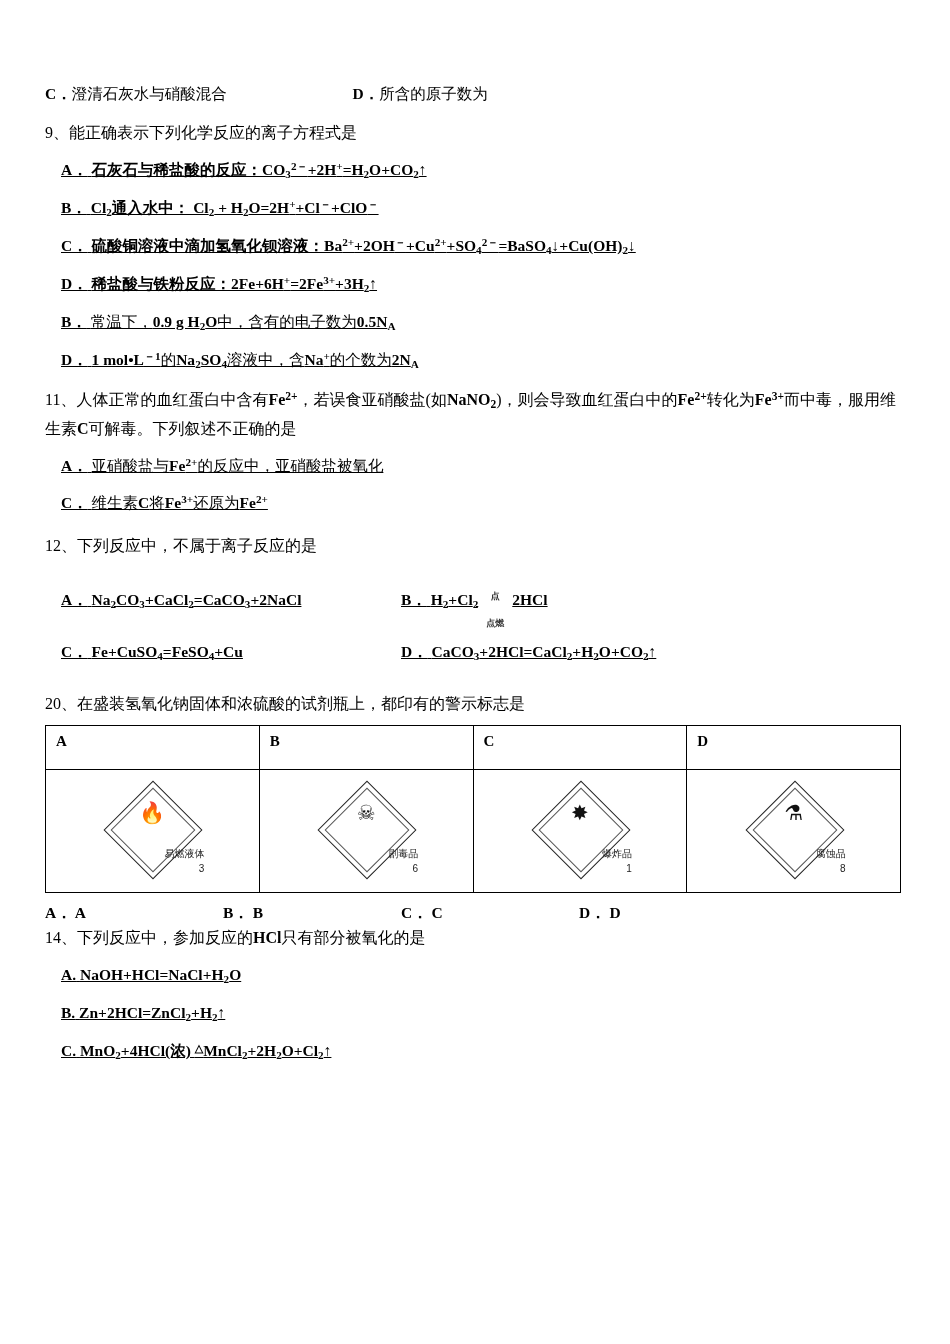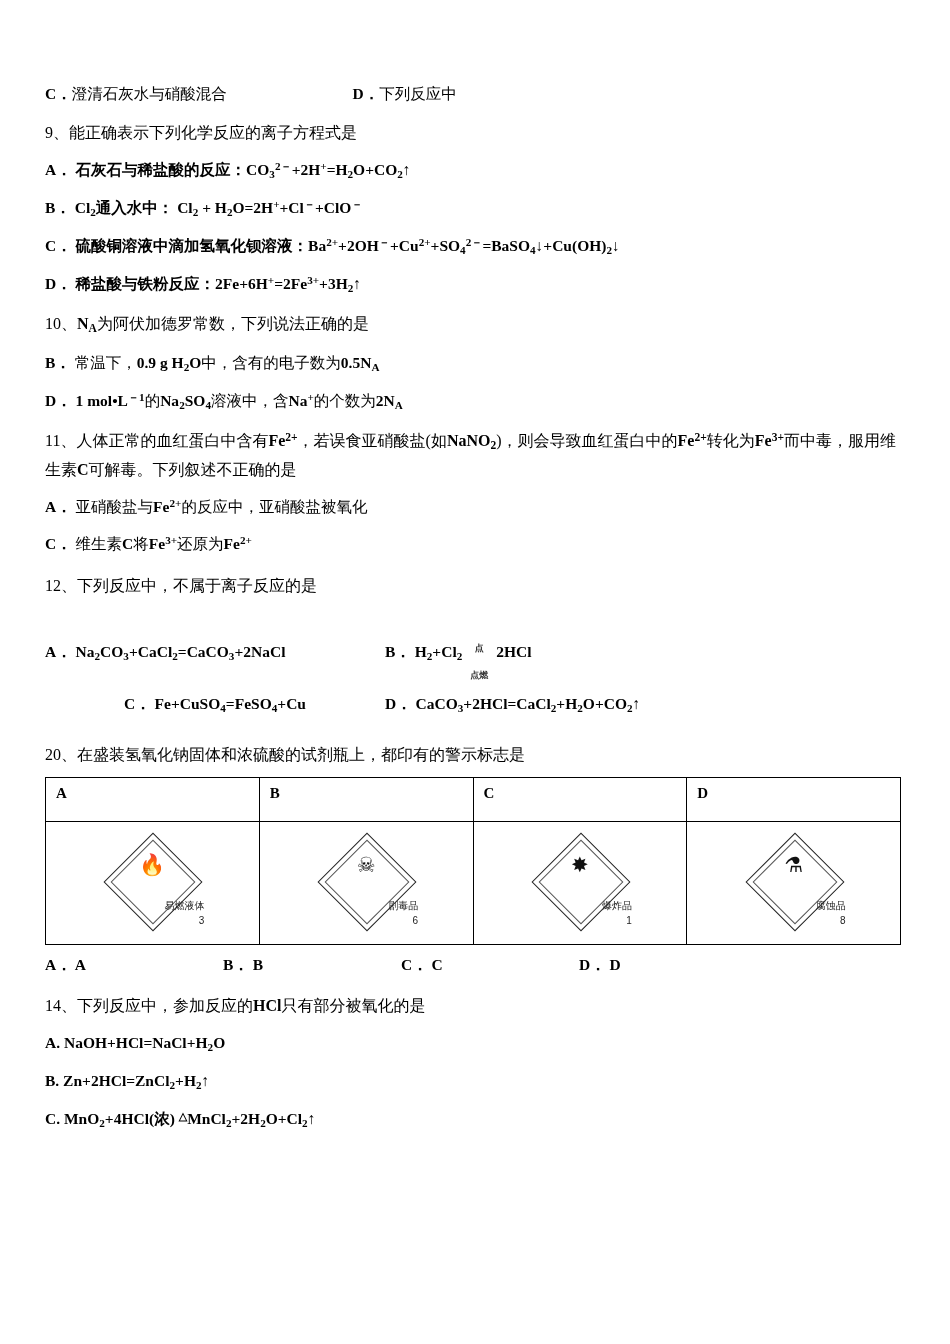--- a/index.html
+++ b/index.html
@@ -37,21 +37,22 @@
     font-size: 16px;
     line-height: 1.7;
     margin: 0 0 12px 0;
   }
   .bold {
     font-weight: bold;
   }
   .opt {
     font-size: 15.5px;
     line-height: 1.6;
-    margin: 0 0 12px 0;
+    margin: 0 0 12px 16px;
+    text-decoration: underline;
   }
   .opt .lab {
     font-weight: bold;
   }
   .two-col {
     display: flex;
   }
   .two-col > div:first-child {
     width: 340px;
   }
@@ -130,21 +131,20 @@
     right: 0;
     top: 26px;
     text-align: center;
     font-size: 21px;
     line-height: 1;
     color: #111;
   }
   .ansrow {
     font-size: 15.5px;
     display: flex;
-    margin-bottom: 16px;
   }
   .ansrow > span {
     width: 178px;
     font-weight: bold;
   }
   .eqline {
     position: relative;
     display: inline-block;
   }
   .cond {
@@ -167,21 +167,21 @@
 </style>
 </head>
 <body>
 
 <div class="page">
   <div class="content">
 
     <div class="line">
       <span class="bold">C．</span><span>澄清石灰水与硝酸混合</span>
       <span style="display:inline-block;width:118px"></span>
-      <span class="bold">D．</span><span>下列反应中</span>
+      <span class="bold">D．</span><span>所含的原子数为</span>
     </div>
 
     <div class="q-stem">
       <span>9、</span><span>能正确表示下列化学反应的离子方程式是</span>
     </div>
     <div class="opt">
       <span class="lab">A．</span>
       <span class="bold">石灰石与稀盐酸的反应：CO<sub>3</sub><sup>2－</sup>+2H<sup>+</sup>=H<sub>2</sub>O+CO<sub>2</sub>↑</span>
     </div>
     <div class="opt">
@@ -190,23 +190,20 @@
     </div>
     <div class="opt">
       <span class="lab">C．</span>
       <span class="bold">硫酸铜溶液中滴加氢氧化钡溶液：Ba<sup>2+</sup>+2OH<sup>－</sup>+Cu<sup>2+</sup>+SO<sub>4</sub><sup>2－</sup>=BaSO<sub>4</sub>↓+Cu(OH)<sub>2</sub>↓</span>
     </div>
     <div class="opt">
       <span class="lab">D．</span>
       <span class="bold">稀盐酸与铁粉反应：2Fe+6H<sup>+</sup>=2Fe<sup>3+</sup>+3H<sub>2</sub>↑</span>
     </div>
 
-    <div class="q-stem">
-      <span>10、</span><span class="bold">N<sub>A</sub></span>为阿伏加德罗常数，下列说法正确的是
-    </div>
     <div class="opt">
       <span class="lab">B．</span>
       <span>常温下，<span class="bold">0.9 g H<sub>2</sub>O</span>中，含有的电子数为<span class="bold">0.5N<sub>A</sub></span></span>
     </div>
     <div class="opt">
       <span class="lab">D．</span>
       <span><span class="bold">1 mol•L<sup>－1</sup></span>的<span class="bold">Na<sub>2</sub>SO<sub>4</sub></span>溶液中，含<span class="bold">Na<sup>+</sup></span>的个数为<span class="bold">2N<sub>A</sub></span></span>
     </div>
 
     <div class="q-stem" style="white-space:normal;">
@@ -214,37 +211,37 @@
     </div>
     <div class="opt">
       <span class="lab">A．</span>
       <span>亚硝酸盐与<span class="bold">Fe<sup>2+</sup></span>的反应中，亚硝酸盐被氧化</span>
     </div>
     <div class="opt">
       <span class="lab">C．</span>
       <span>维生素<span class="bold">C</span>将<span class="bold">Fe<sup>3+</sup></span>还原为<span class="bold">Fe<sup>2+</sup></span></span>
     </div>
 
-    <div class="q-stem" style="margin-top:16px;margin-bottom:40px;">
+    <div class="q-stem" style="margin-top:16px;margin-bottom:29px;">
       <span>12、</span><span>下列反应中，不属于离子反应的是</span>
     </div>
     <div class="opt two-col" style="margin-bottom:26px;">
       <div>
         <span class="lab">A．</span>
         <span class="bold">Na<sub>2</sub>CO<sub>3</sub>+CaCl<sub>2</sub>=CaCO<sub>3</sub>+2NaCl</span>
       </div>
       <div>
         <span class="lab">B．</span>
         <span class="bold">H<sub>2</sub>+Cl<sub>2</sub><span class="eqline" style="width:34px;">
           <span class="cond top">点</span>
           <span class="cond bot">点燃</span>
         </span>2HCl</span>
       </div>
     </div>
-    <div class="opt two-col" style="margin-bottom:24px;text-align:center;">
+    <div class="opt two-col" style="margin-bottom:24px;">
       <div>
         <span class="lab">C．</span>
         <span class="bold">Fe+CuSO<sub>4</sub>=FeSO<sub>4</sub>+Cu</span>
       </div>
       <div>
         <span class="lab">D．</span>
         <span class="bold">CaCO<sub>3</sub>+2HCl=CaCl<sub>2</sub>+H<sub>2</sub>O+CO<sub>2</sub>↑</span>
       </div>
     </div>
 

